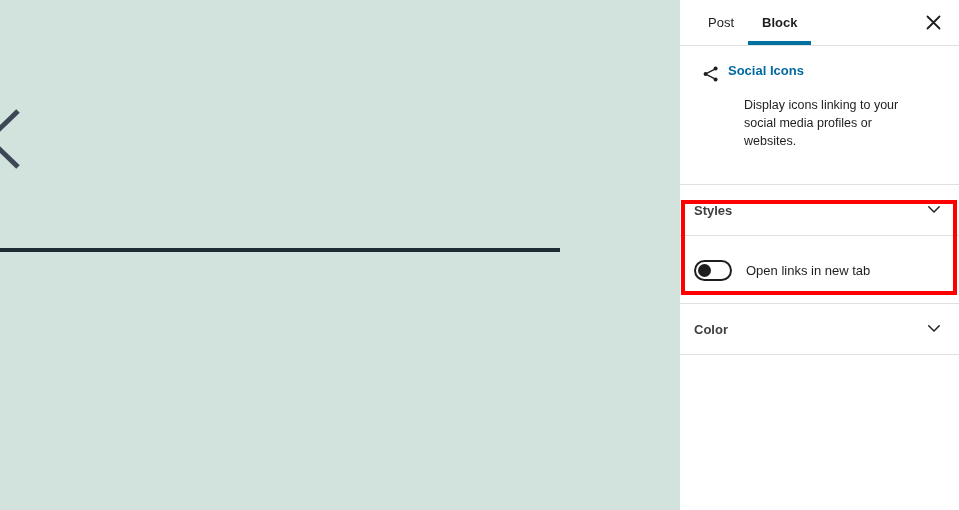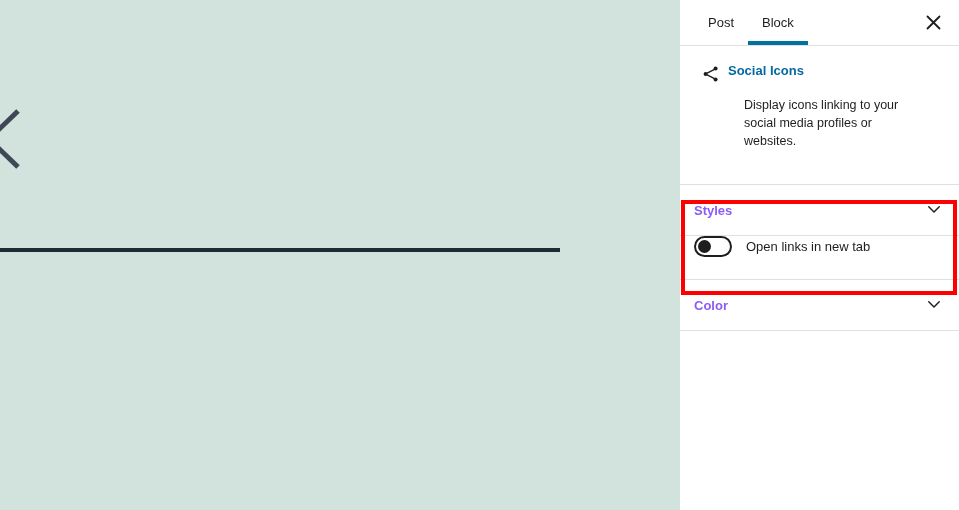--- a/index.html
+++ b/index.html
@@ -73,21 +73,21 @@
     height: 45px;
     line-height: 45px;
     padding: 0 14px;
     font-size: 13px;
     color: #1e1e1e;
     background: none;
     border: 0;
     cursor: pointer;
     font-family: "Liberation Sans", sans-serif;
   }
-  .tab.active { font-weight: 400; }
+  .tab.active { font-weight: 700; }
   .tab.active::after {
     content: "";
     position: absolute;
     left: 0; right: 0; bottom: 0;
     height: 4px;
     background: #0071a1;
   }
   #close-button {
     position: absolute;
     right: 10px;
@@ -142,24 +142,25 @@
     height: 50px;
     padding: 0 16px 0 14px;
     background: none;
     border: 0;
     cursor: pointer;
     font-family: "Liberation Sans", sans-serif;
   }
   .panel-title {
     font-size: 13px;
     font-weight: 700;
-    color: #8b5cf6;
+    color: #404040;
   }
   .panel-body {
     padding: 0 14px 22px 14px;
+    margin-top: 24px;
   }
 
   
   .toggle-row {
     display: flex;
     align-items: center;
     gap: 14px;
   }
   .toggle {
     position: relative;

